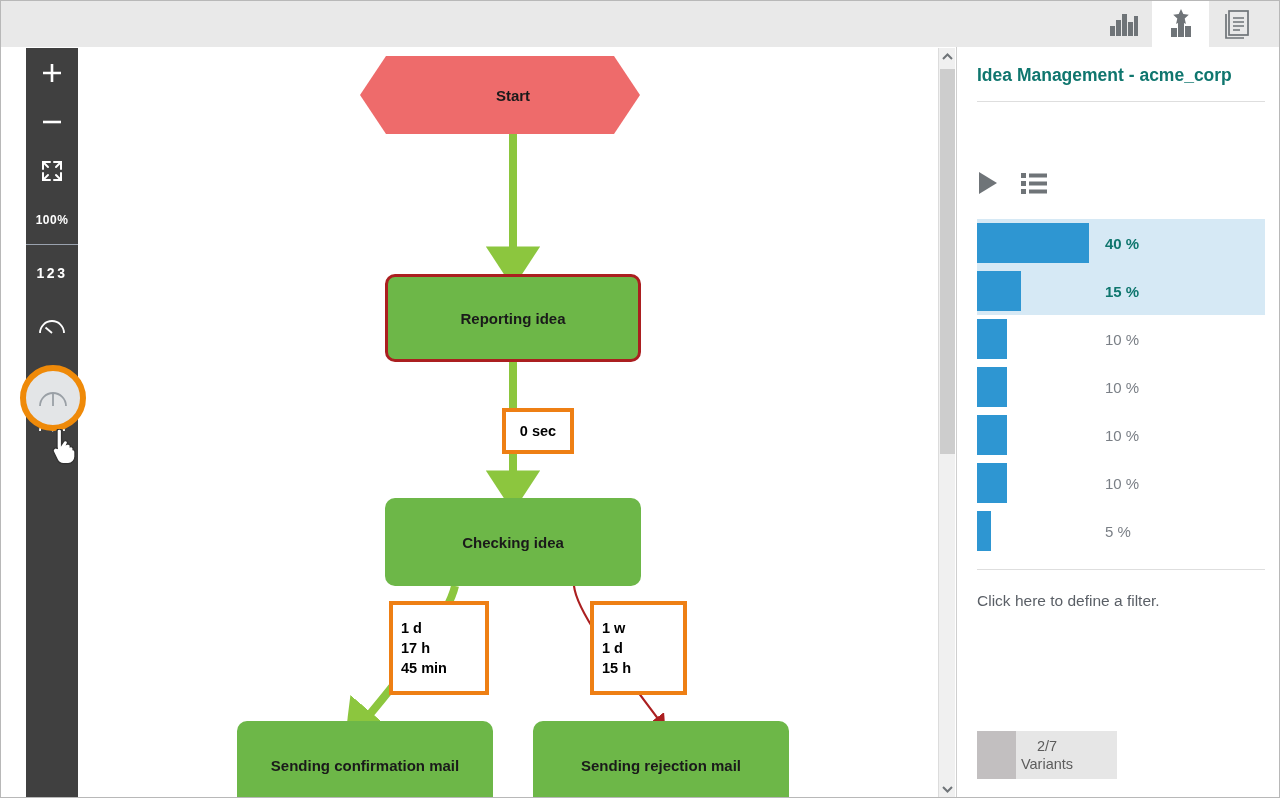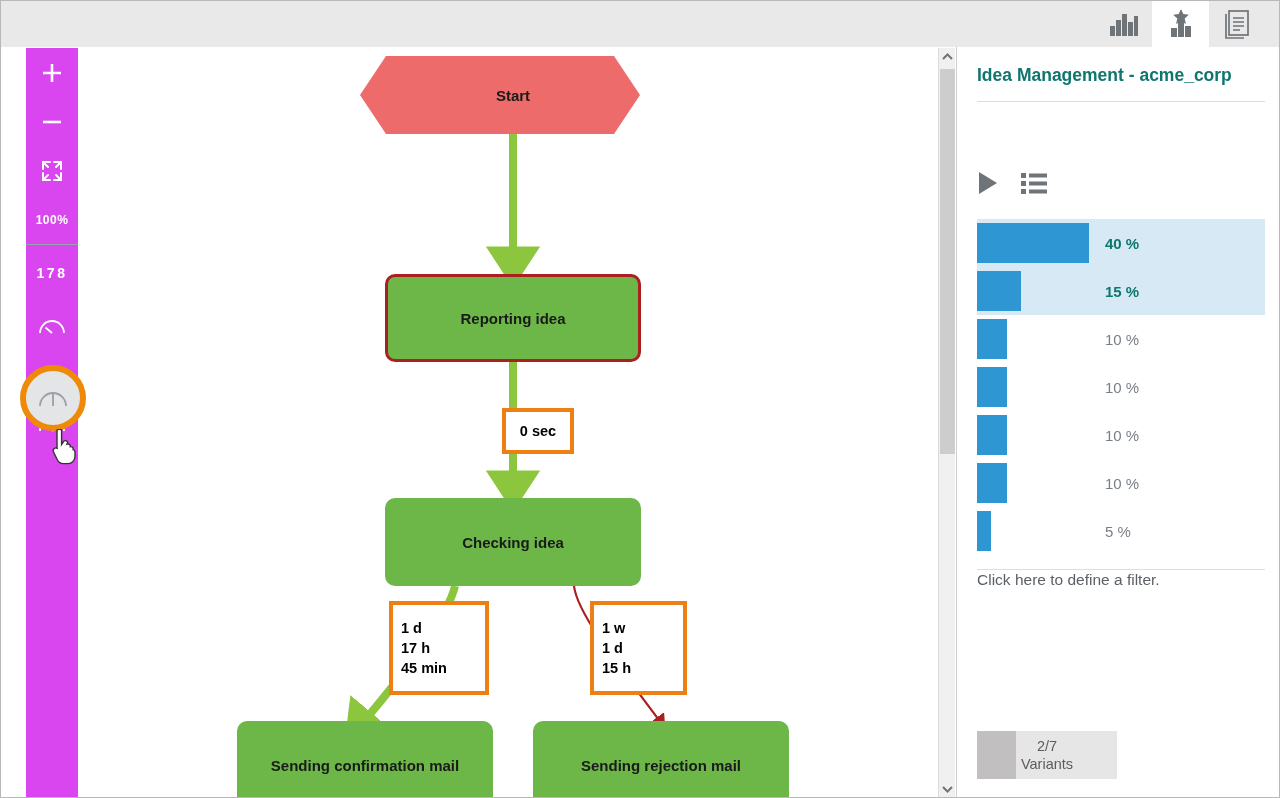--- a/index.html
+++ b/index.html
@@ -32,21 +32,21 @@
 
   
   .canvas-wrap {
     position: absolute; left: 0; top: 46px;
     width: 1278px; height: 750px;
     background: #ffffff;
   }
   .toolbar {
     position: absolute; left: 25px; top: 1px;
     width: 52px; height: 749px;
-    background: #d946ef;
+    background: #404040;
     z-index: 40;
   }
   .tool {
     position: relative; width: 52px; height: 49px;
     display: flex; align-items: center; justify-content: center;
     color: #ffffff; cursor: pointer;
   }
   .tool .lbl {
     font-size: 12px; font-weight: bold; color: #ffffff;
     letter-spacing: 0.5px;
@@ -165,21 +165,21 @@
   .var-bar {
     height: 40px; background: #2e96d2; flex: 0 0 auto;
   }
   .var-pct {
     position: absolute; left: 128px;
     font-size: 15px; color: #7a7f86;
   }
   .var-row.selected .var-pct { font-weight: bold; color: #0f766e; }
 
   .filter-text {
-    position: absolute; left: 20px; top: 524px;
+    position: absolute; left: 20px; top: 545px;
     font-size: 15.5px; color: #5a5f66;
   }
 
   .footer-btns {
     position: absolute; left: 20px; bottom: 18px;
     width: 288px; display: flex; gap: 24px;
   }
   .fbtn {
     position: relative; width: 140px; height: 48px;
     background: #e6e6e6; overflow: hidden; cursor: pointer;
@@ -330,21 +330,21 @@
         </svg>
       </div>
 
       <div class="tool">
         <span class="lbl">100%</span>
       </div>
 
       <div class="divider-line"></div>
 
       <div class="tool" style="height:55px;">
-        <span class="lbl big">178</span>
+        <span class="lbl big">123</span>
       </div>
 
       <div class="tool">
         <svg width="28" height="20" viewBox="0 0 28 20">
           <path d="M2 18 A12 12 0 0 1 26 18" stroke="#ffffff" stroke-width="1.8" fill="none"></path>
           <path d="M14 18 L7.5 12.5" stroke="#ffffff" stroke-width="1.8" fill="none"></path>
         </svg>
       </div>
 
       <div class="tool" style="height:49px;"></div>

